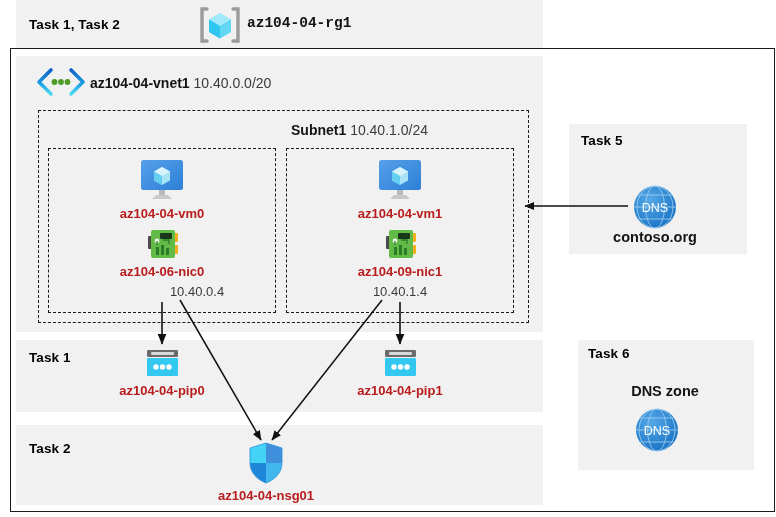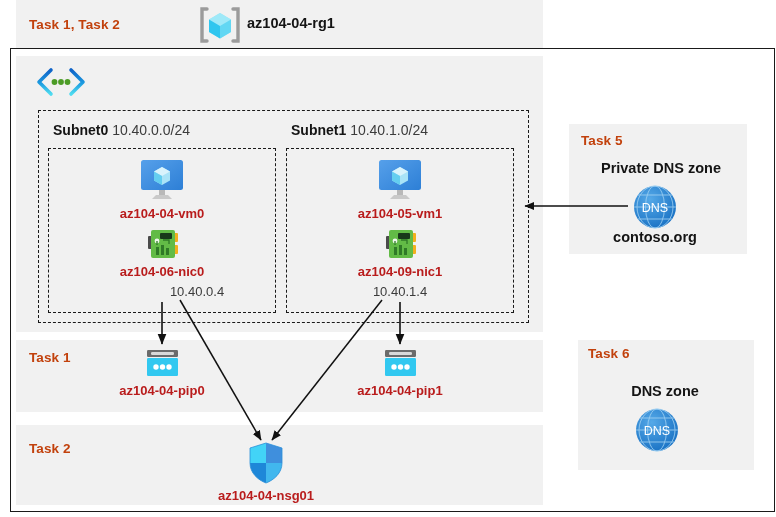--- a/index.html
+++ b/index.html
@@ -23,21 +23,21 @@
     background: transparent;
   }
   .dashed-box {
     position: absolute;
     border: 1.4px dashed #1a1a1a;
     background: transparent;
   }
   
   .task-label {
     position: absolute;
-    color: #c2410c;
+    color: #000000;
     font-weight: bold;
     font-size: 13.5px;
     letter-spacing: .1px;
     white-space: nowrap;
   }
   .res-name {
     position: absolute;
     font-weight: bold;
     font-size: 13px;
     color: #b91c1c;
@@ -88,21 +88,21 @@
       <path d="M35 3 H40 V35 H35" fill="none" stroke="#9b9b9b" stroke-width="3.4" stroke-linecap="round"></path>
       <g>
         <polygon points="22,7 33,13.5 33,26 22,32.5 11,26 11,13.5" fill="#9de6f7"></polygon>
         <polygon points="22,7 33,13.5 22,20 11,13.5" fill="#9fe9f8"></polygon>
         <polygon points="11,13.5 22,20 22,32.5 11,26" fill="#2fc6ef"></polygon>
         <polygon points="22,20 33,13.5 33,26 22,32.5" fill="#62d7f3"></polygon>
       </g>
     </svg>
   </div>
 
-  <div class="res-name-lg" style="left:247px; top:15px;">az104-04-rg1</div>
+  <div class="res-name-lg" style="left:247px; top:15px;font-family:Liberation Mono, monospace;">az104-04-rg1</div>
 
   <div class="vnet-outer-border" style="left:10px; top:48px; width:765px; height:464px;"></div>
 
   <div class="panel-gray" style="left:16px; top:56px; width:527px; height:276px;"></div>
 
   <div class="icon" style="left:36px; top:68px; width:50px; height:28px;">
     <svg width="50" height="28" viewBox="0 0 50 28">
       <defs>
         <linearGradient id="vnetgrad" x1="0" y1="0" x2="0" y2="1">
           <stop offset="0%" stop-color="#0f63c8"></stop>
@@ -111,27 +111,27 @@
         </linearGradient>
       </defs>
       <path d="M15 2 L3 14 L15 26" fill="none" stroke="url(#vnetgrad)" stroke-width="3.6" stroke-linecap="round" stroke-linejoin="round"></path>
       <path d="M35 2 L47 14 L35 26" fill="none" stroke="url(#vnetgrad)" stroke-width="3.6" stroke-linecap="round" stroke-linejoin="round"></path>
       <circle cx="18.5" cy="14" r="2.9" fill="#4c9c26"></circle>
       <circle cx="25" cy="14" r="2.9" fill="#4c9c26"></circle>
       <circle cx="31.5" cy="14" r="2.9" fill="#4c9c26"></circle>
     </svg>
   </div>
 
+  <div class="hdr-strong" style="left:90px; top:75px;">
+    <b>az104-04-vnet1</b>
+    <span class="cidr">10.40.0.0/20</span>
+  </div>
 
   <div class="dashed-box" style="left:38px; top:110px; width:491px; height:213px;"></div>
 
-  <div class="hdr-strong" style="left:53px; top:122px;">
-    <b>Subnet0</b>
-    <span class="cidr">10.40.0.0/24</span>
-  </div>
   <div class="dashed-box" style="left:48px; top:148px; width:228px; height:165px;"></div>
 
   <div class="icon" style="left:138px; top:158px; width:48px; height:44px;">
     <svg width="48" height="44" viewBox="0 0 48 44">
       <defs>
         <linearGradient id="vmgrad0" x1="0" y1="0" x2="1" y2="1">
           <stop offset="0%" stop-color="#56a0ea"></stop>
           <stop offset="100%" stop-color="#2d7fd6"></stop>
         </linearGradient>
       </defs>
@@ -177,21 +177,21 @@
         </linearGradient>
       </defs>
       <rect x="3" y="2" width="42" height="30" rx="2.5" fill="url(#vmgrad1)"></rect>
       <polygon points="24,9 32,13.5 32,22.5 24,27 16,22.5 16,13.5" fill="#a9e3f7"></polygon>
       <polygon points="24,9 32,13.5 24,18 16,13.5" fill="#d9f3fc"></polygon>
       <polygon points="16,13.5 24,18 24,27 16,22.5" fill="#64cef0"></polygon>
       <rect x="21" y="32" width="6" height="6" fill="#b9b9b9"></rect>
       <path d="M14 41 L34 41 L30 37 L18 37 Z" fill="#c9c9c9"></path>
     </svg>
   </div>
-  <div class="res-name center" style="left:400px; top:206px;">az104-05-vm1</div>
+  <div class="res-name center" style="left:400px; top:206px;">az104-04-vm1</div>
 
   <div class="icon" style="left:385px; top:228px; width:32px; height:32px;">
     <svg width="32" height="32" viewBox="0 0 32 32">
       <rect x="1" y="8" width="4" height="13" rx="1" fill="#4b4b4b"></rect>
       <rect x="26" y="5" width="5" height="9" rx="1" fill="#f2b01e"></rect>
       <rect x="26" y="17" width="5" height="9" rx="1" fill="#f2b01e"></rect>
       <rect x="4" y="2" width="24" height="28" rx="2" fill="#62bb46"></rect>
       <rect x="13" y="5" width="12" height="6" rx="1" fill="#19391a"></rect>
       <circle cx="10" cy="13" r="2.4" fill="#eef7ea"></circle>
       <rect x="9" y="19" width="3" height="8" fill="#2f7a27"></rect>
@@ -246,21 +246,20 @@
         <rect x="0" y="21" width="18" height="21" fill="#1e87d8"></rect>
         <rect x="18" y="21" width="18" height="21" fill="#41b7ee"></rect>
       </g>
       <path d="M18 1 L34 6 V21 C34 31 26 38 18 41 C10 38 2 31 2 21 V6 Z" fill="none" stroke="#2a8fd9" stroke-width="0.8"></path>
     </svg>
   </div>
   <div class="res-name center" style="left:266px; top:488px;">az104-04-nsg01</div>
 
   <div class="panel-gray" style="left:569px; top:124px; width:178px; height:130px;"></div>
   <div class="task-label" style="left:581px; top:133px;">Task 5</div>
-  <div class="res-name-lg center" style="left:661px; top:160px;">Private DNS zone</div>
 
   <div class="icon" style="left:633px; top:185px; width:44px; height:44px;">
     <svg width="44" height="44" viewBox="0 0 44 44">
       <defs>
         <radialGradient id="dnsg1" cx="38%" cy="32%" r="72%">
           <stop offset="0%" stop-color="#55a9e8"></stop>
           <stop offset="100%" stop-color="#1a72c4"></stop>
         </radialGradient>
       </defs>
       <circle cx="22" cy="22" r="21" fill="url(#dnsg1)"></circle>

